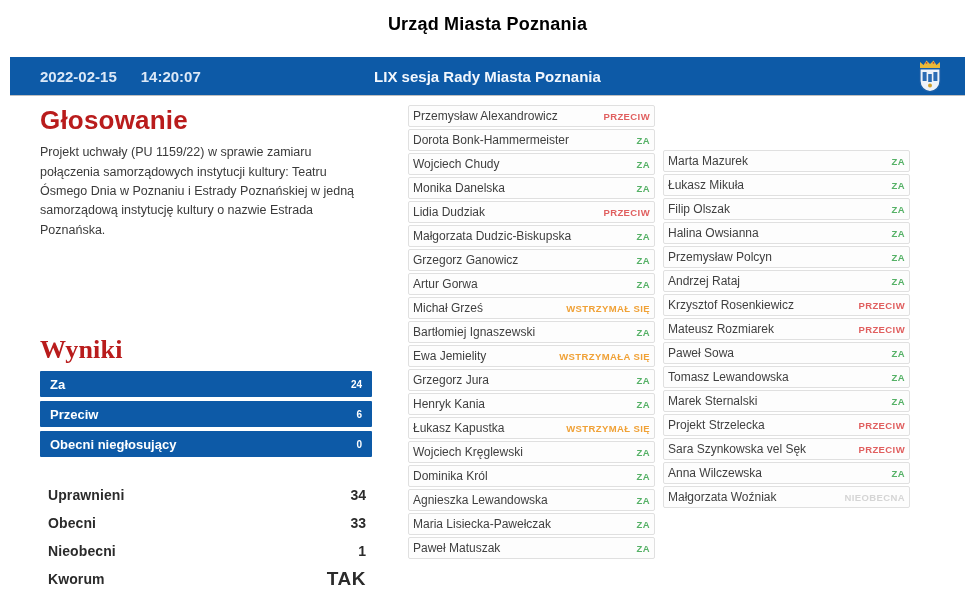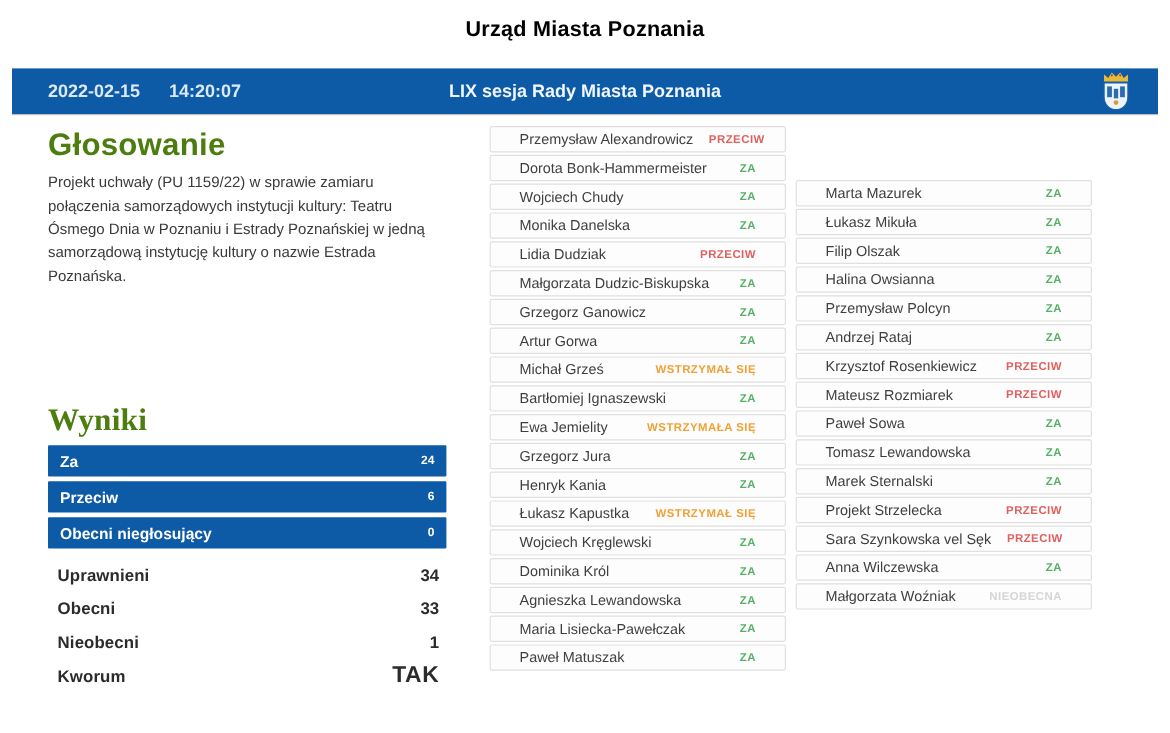--- a/index.html
+++ b/index.html
@@ -39,52 +39,52 @@
   }
 
   
   .main { position: absolute; top: 95px; left: 0; width: 975px; height: 516px; }
   .col-left  { position: absolute; left: 40px;  top: 10px; width: 332px; }
   .col-mid   { position: absolute; left: 408px; top: 10px; width: 247px; }
   .col-right { position: absolute; left: 663px; top: 10px; width: 247px; margin-top: 45px; }
 
   
   .section-heading {
-    color: #4d7c0f; font-size: 26px; font-weight: bold; letter-spacing: 0.2px;
+    color: #b91c1c; font-size: 26px; font-weight: bold; letter-spacing: 0.2px;
     line-height: 1.2;
   }
   .voting-description {
     margin-top: 7px; font-size: 12.5px; line-height: 1.55; color: #3a3a3a;
     font-weight: 500;
   }
   .results-heading { margin-top: 94px; margin-bottom: 6px; font-family: Liberation Serif, serif; }
 
   .result-row {
     height: 26px; margin-bottom: 4px; background: #0d5aa7; color: #fff;
     display: flex; align-items: center; justify-content: space-between;
     padding: 0 10px; border-radius: 1px;
   }
   .result-label { font-size: 13px; font-weight: 600; }
   .result-value { font-size: 10px; font-weight: bold; }
 
-  .stats-list { margin-top: 8px; }
+  .stats-list { margin-top: 24px; }
   .stat-row {
     height: 28px; display: flex; align-items: center; justify-content: space-between;
     padding: 0 6px 0 8px; color: #2b2b2b;
   }
   .stat-label { font-size: 14px; font-weight: bold; letter-spacing: 0.1px; }
   .stat-value { font-size: 14px; font-weight: bold; }
   .stat-row.emphasis .stat-value { font-size: 19px; letter-spacing: 0.5px; }
 
   
   .voter-row {
     height: 22px; margin-bottom: 2px;
     background: #fdfdfd; border: 1px solid #e0e0e0; border-radius: 2px;
     display: flex; align-items: center; justify-content: space-between;
-    padding: 0 24px;
+    padding: 0 4px;
     gap: 13px;
   }
   .voter-name { font-size: 12px; color: #3f3f3f; font-weight: 500; white-space: nowrap; }
   .voter-vote { font-size: 9.5px; font-weight: bold; letter-spacing: 0.4px; white-space: nowrap; }
   .status-za        .voter-vote { color: #55b166; }
   .status-przeciw   .voter-vote { color: #e05f5f; }
   .status-wstrzymal .voter-vote { color: #f0a136; }
   .status-nieobecny .voter-vote { color: #d5d5d5; }
 </style>
 </head>

